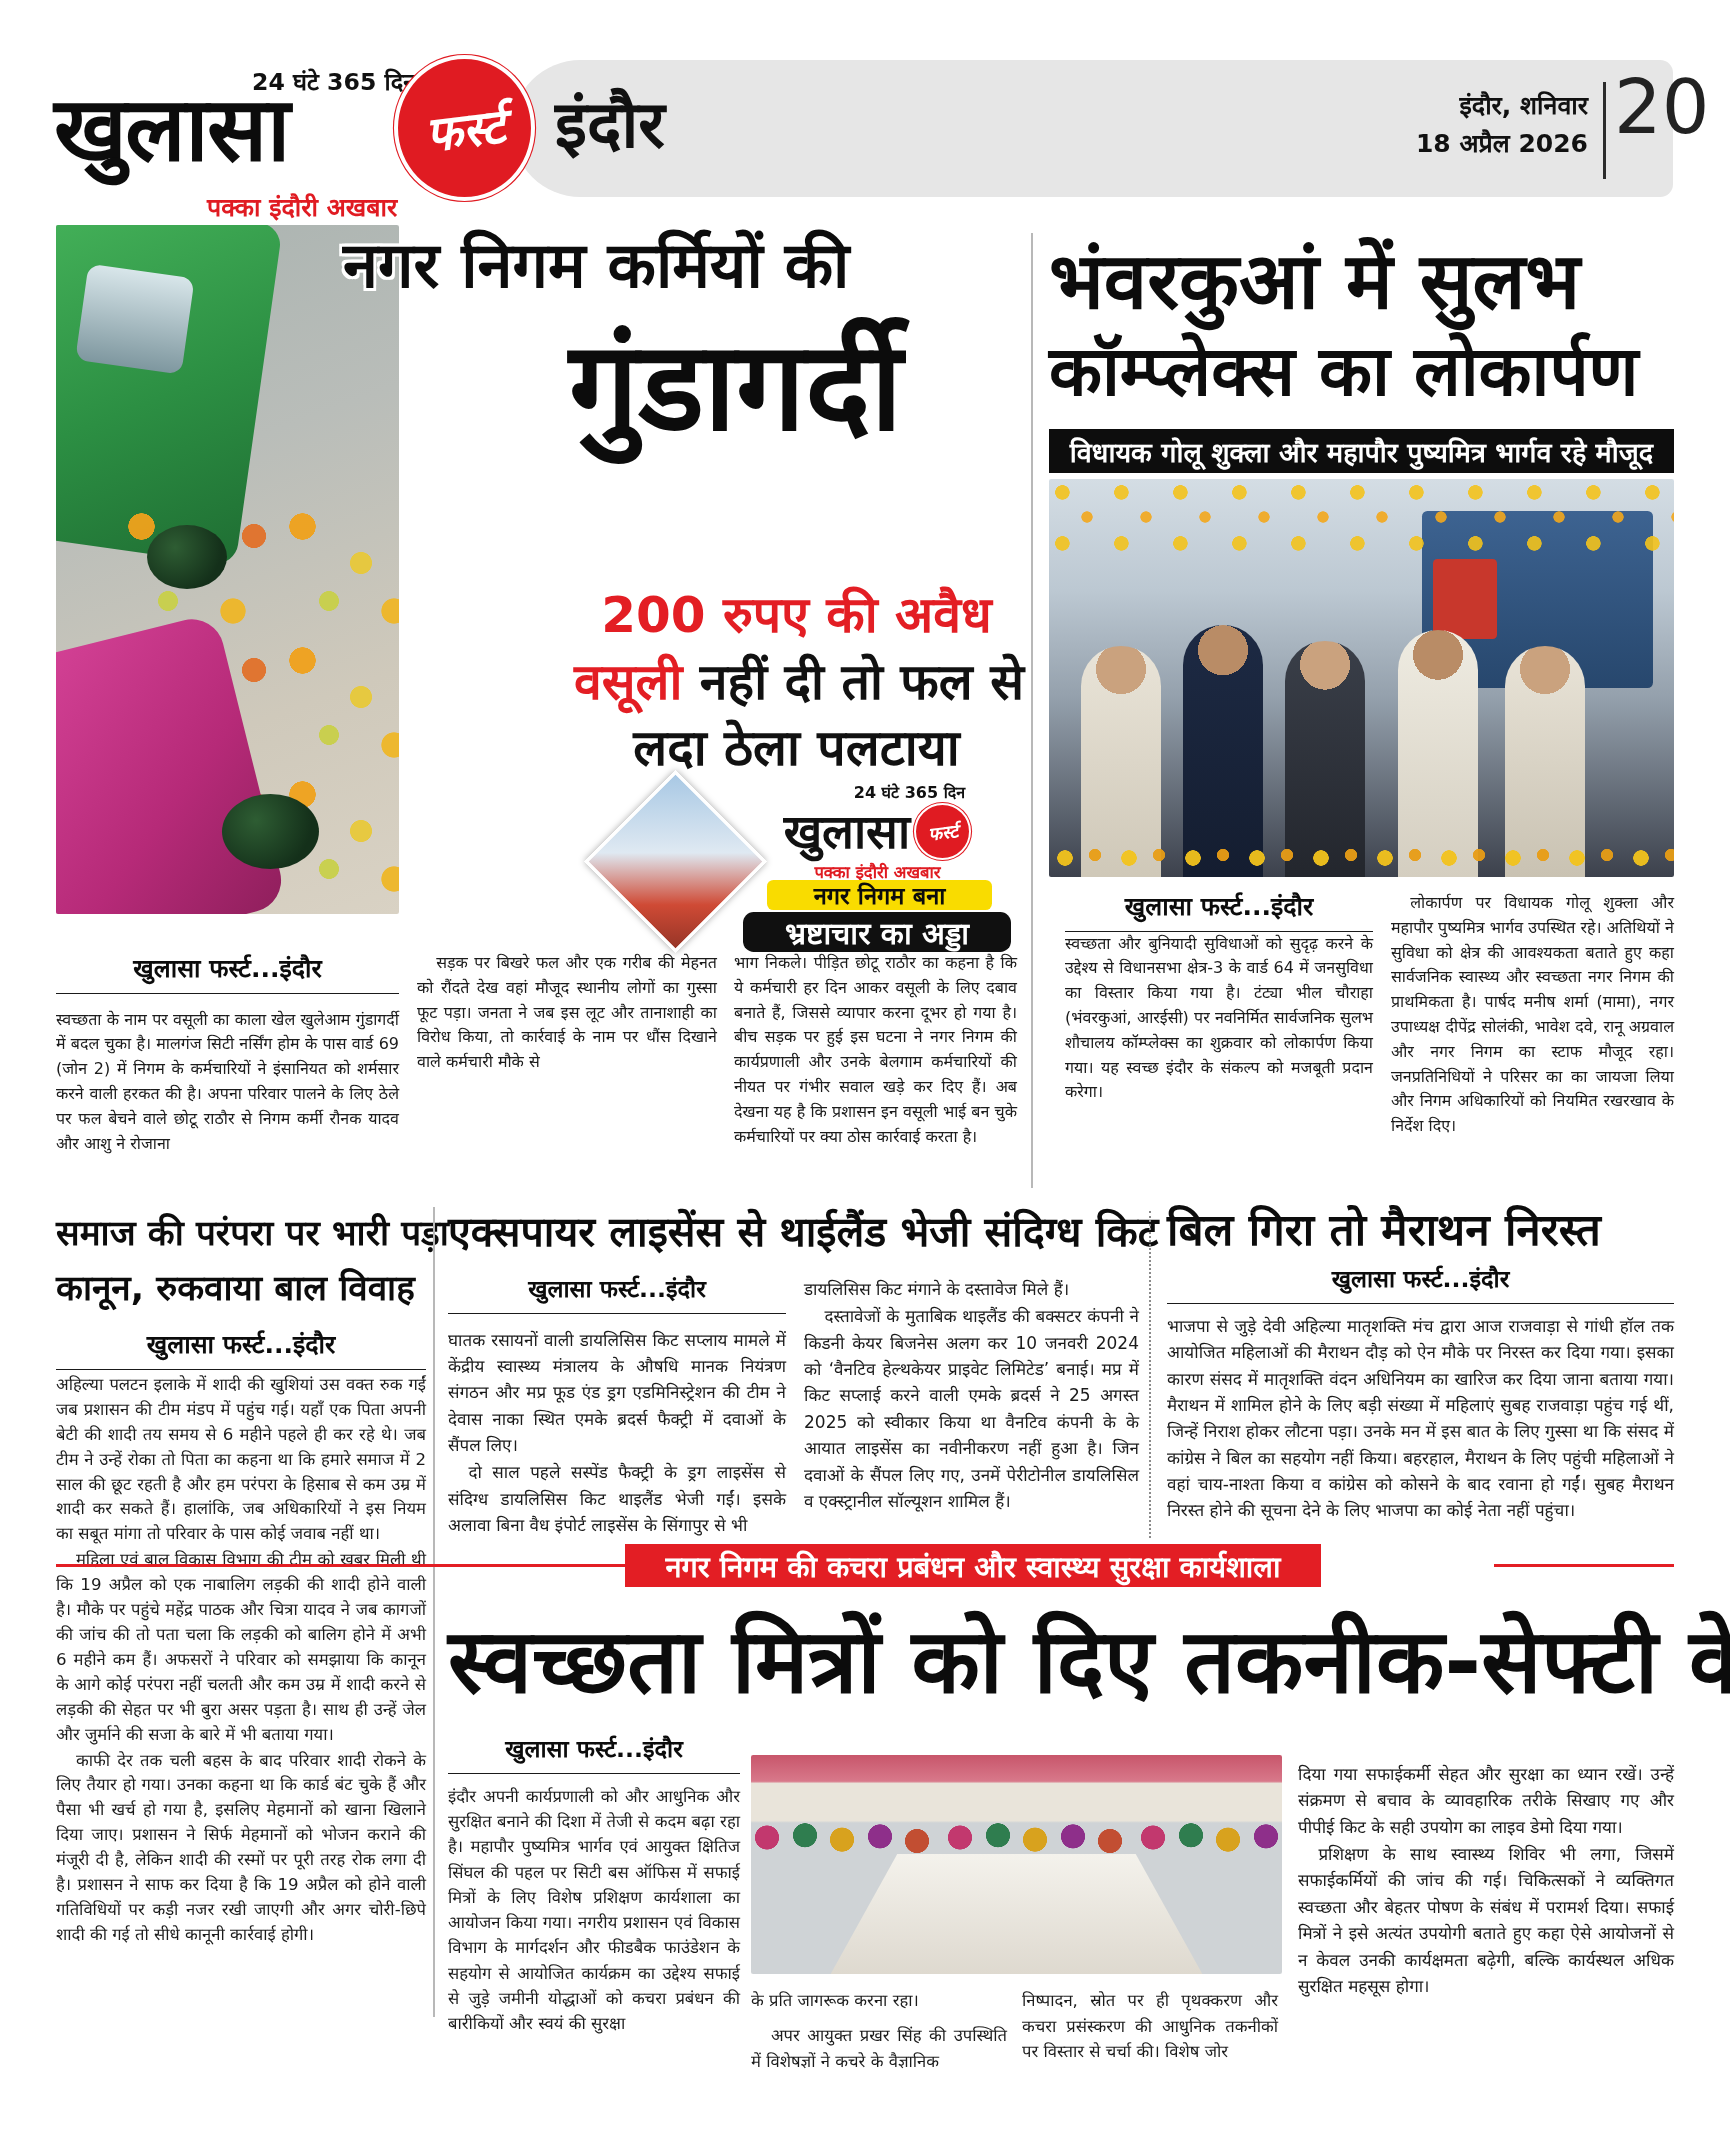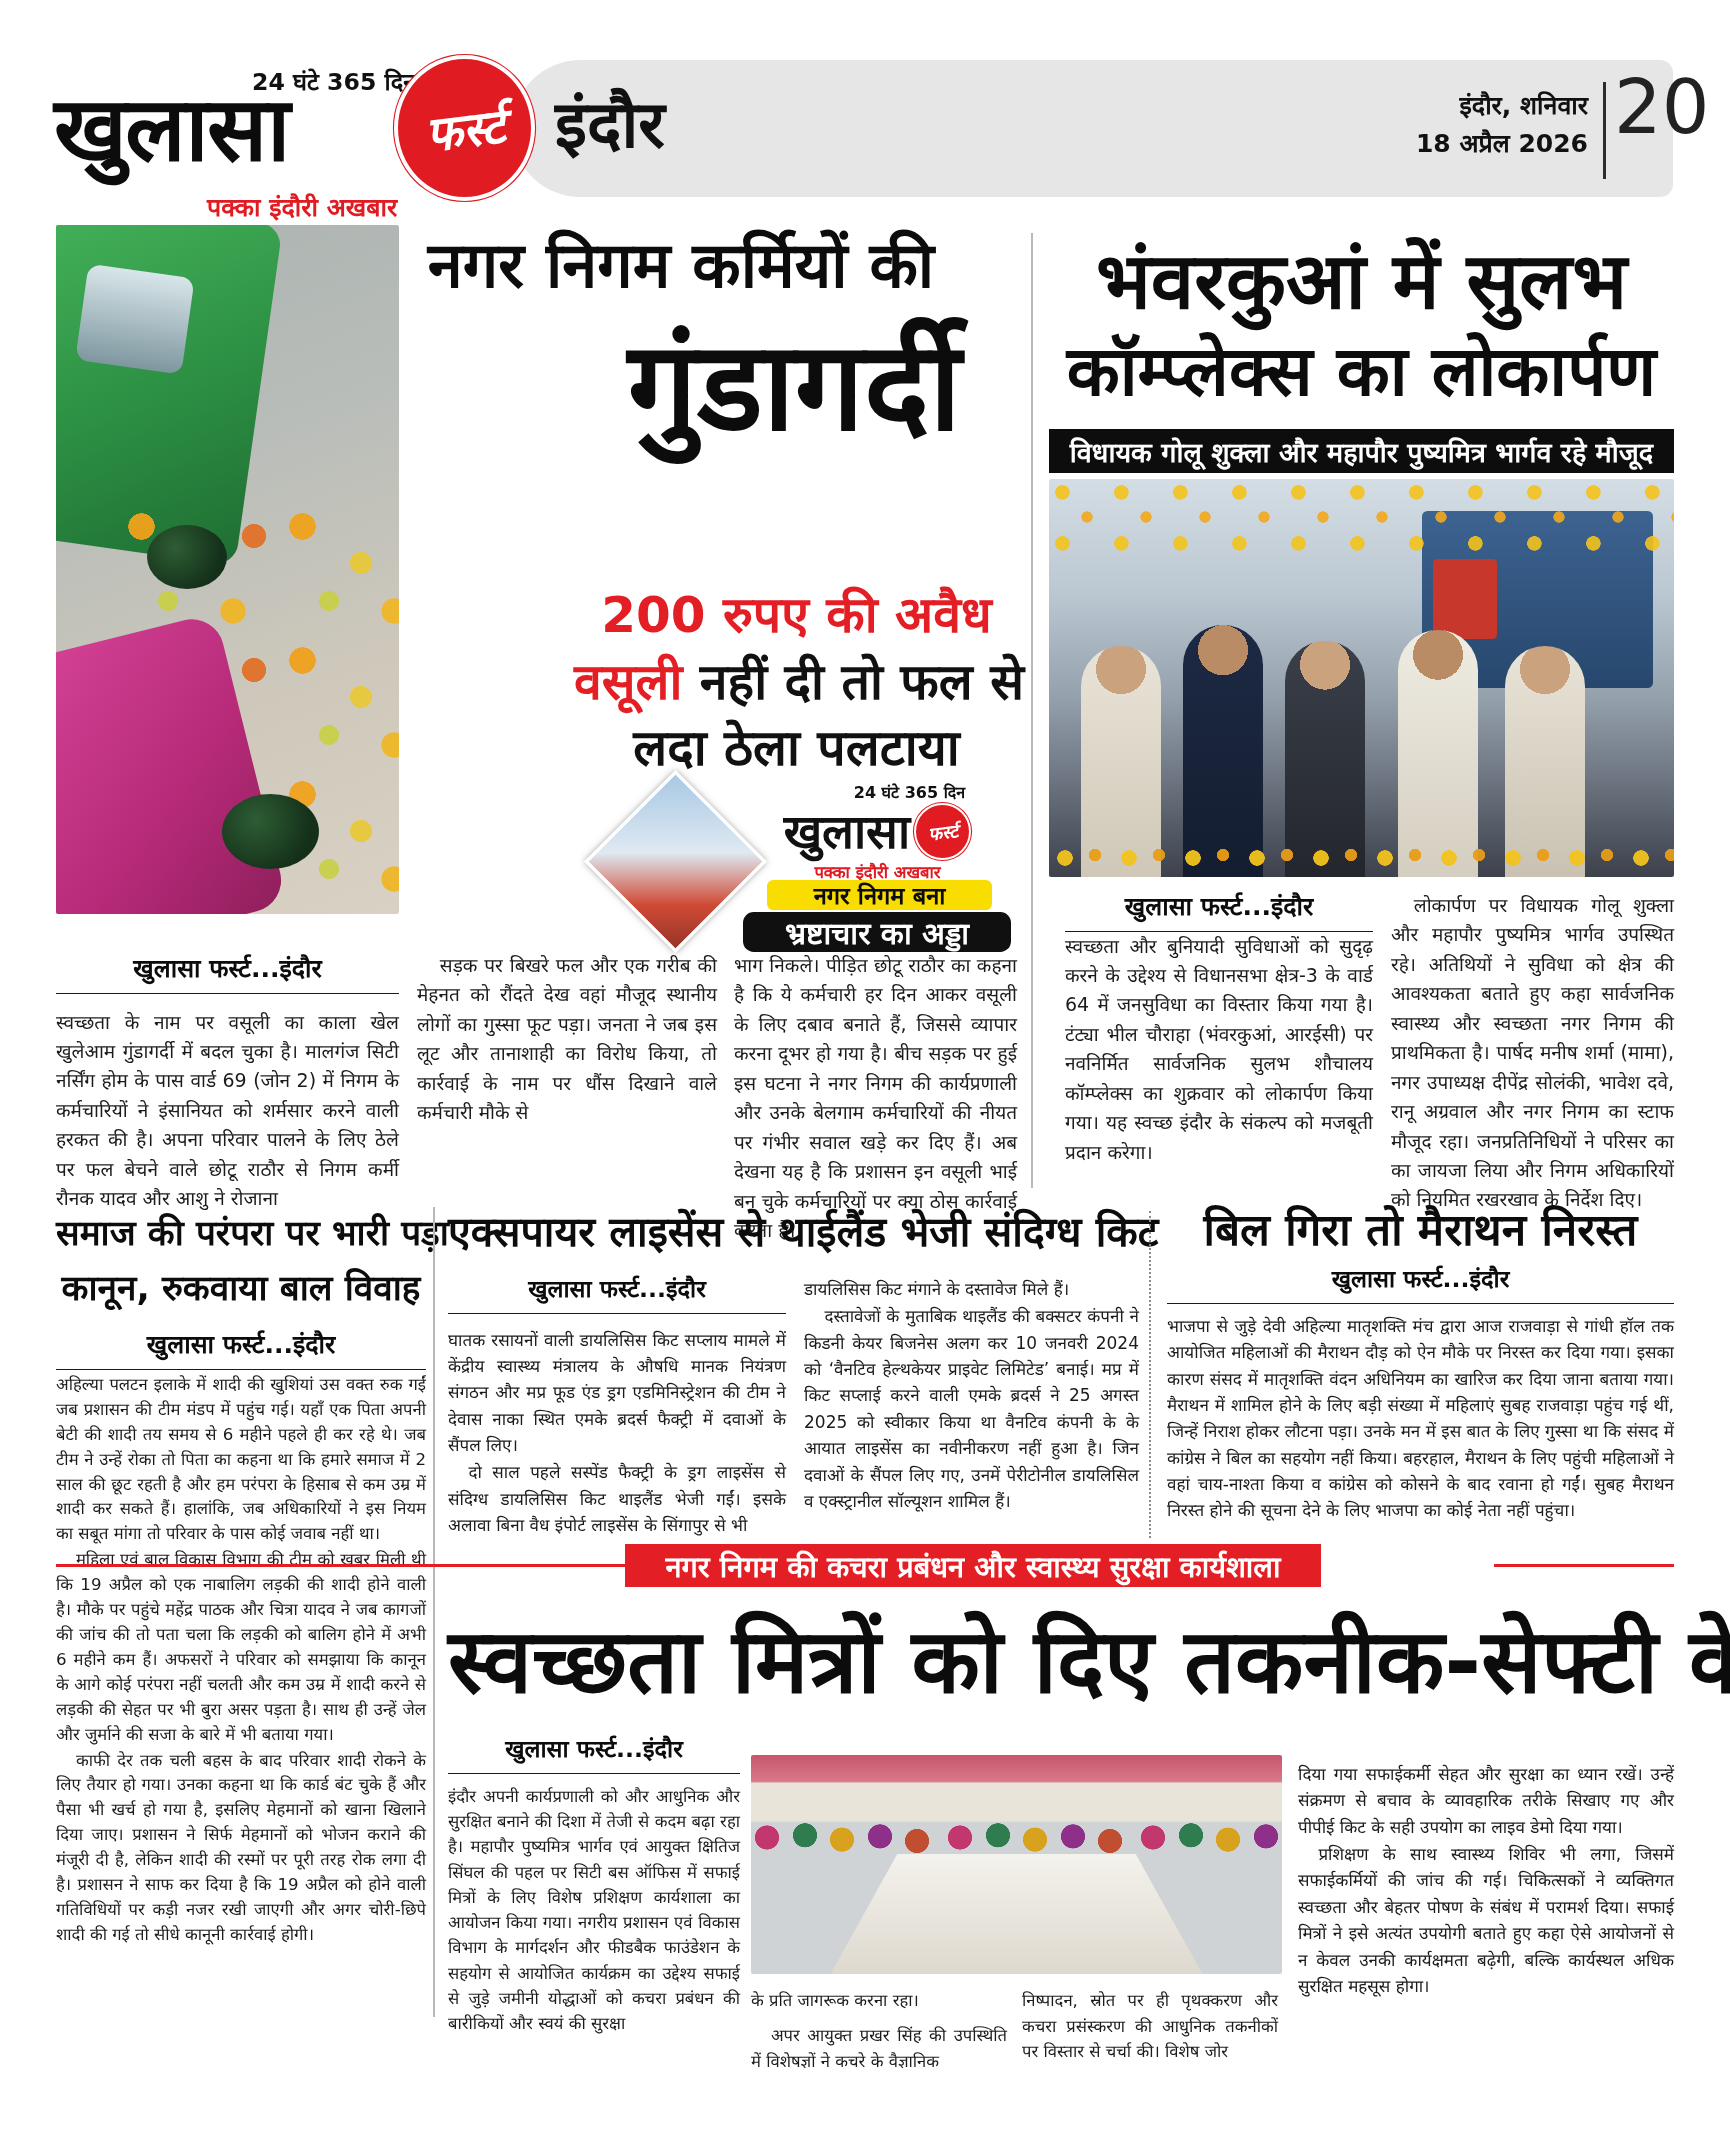--- a/index.html
+++ b/index.html
@@ -1,22 +1,22 @@
 <!DOCTYPE html>
 <html style="font-size:8.6px"><head>
 <meta charset="utf-8">
 <style>
   html,body{margin:0;padding:0;background:#9a9a9a;}
   .page{position:relative;width:1730px;height:2129px;background:#ffffff;overflow:hidden;
         font-family:"DejaVu Sans","Liberation Sans",sans-serif;color:#111;}
   .abs{position:absolute;}
-  .hl{font-weight:900;color:#0c0c0c;line-height:1.05;text-align:center;white-space:nowrap;}
+  .hl{font-weight:900;color:#0c0c0c;line-height:1.05;text-align:left;white-space:nowrap;}
   .byline-box{text-align:center;font-weight:800;font-size:25px;color:#0c0c0c;
               padding-bottom:8.6px;border-bottom:1.6px solid #1a1a1a;}
-  .body-text{font-size:19px;line-height:1.55;text-align:justify;color:#1b1b1b;}
+  .body-text{font-size:16px;line-height:1.55;text-align:justify;color:#1b1b1b;}
   .body-text p{margin:0 0 0 0;}
   .body-text p.ind{text-indent:1.2em;}
   .body-text p + p{margin-top:1.1px;}
   .vrule{width:1.6px;background:#b8b8b8;}
   .vrule-dot{width:0;border-left:2.7px dotted #8a8a8a;background:none;}
   .photo{border-radius:2.1px;overflow:hidden;}
   
   .gray-bar{background:#e6e6e6;border-radius:75px 14px 14px 75px;}
   .mast-title{font-weight:900;font-size:89px;line-height:1;letter-spacing:-1.6px;color:#0c0c0c;}
   .red-circle{background:#e01b22;border:4.8px solid #ffffff;border-radius:50%;

